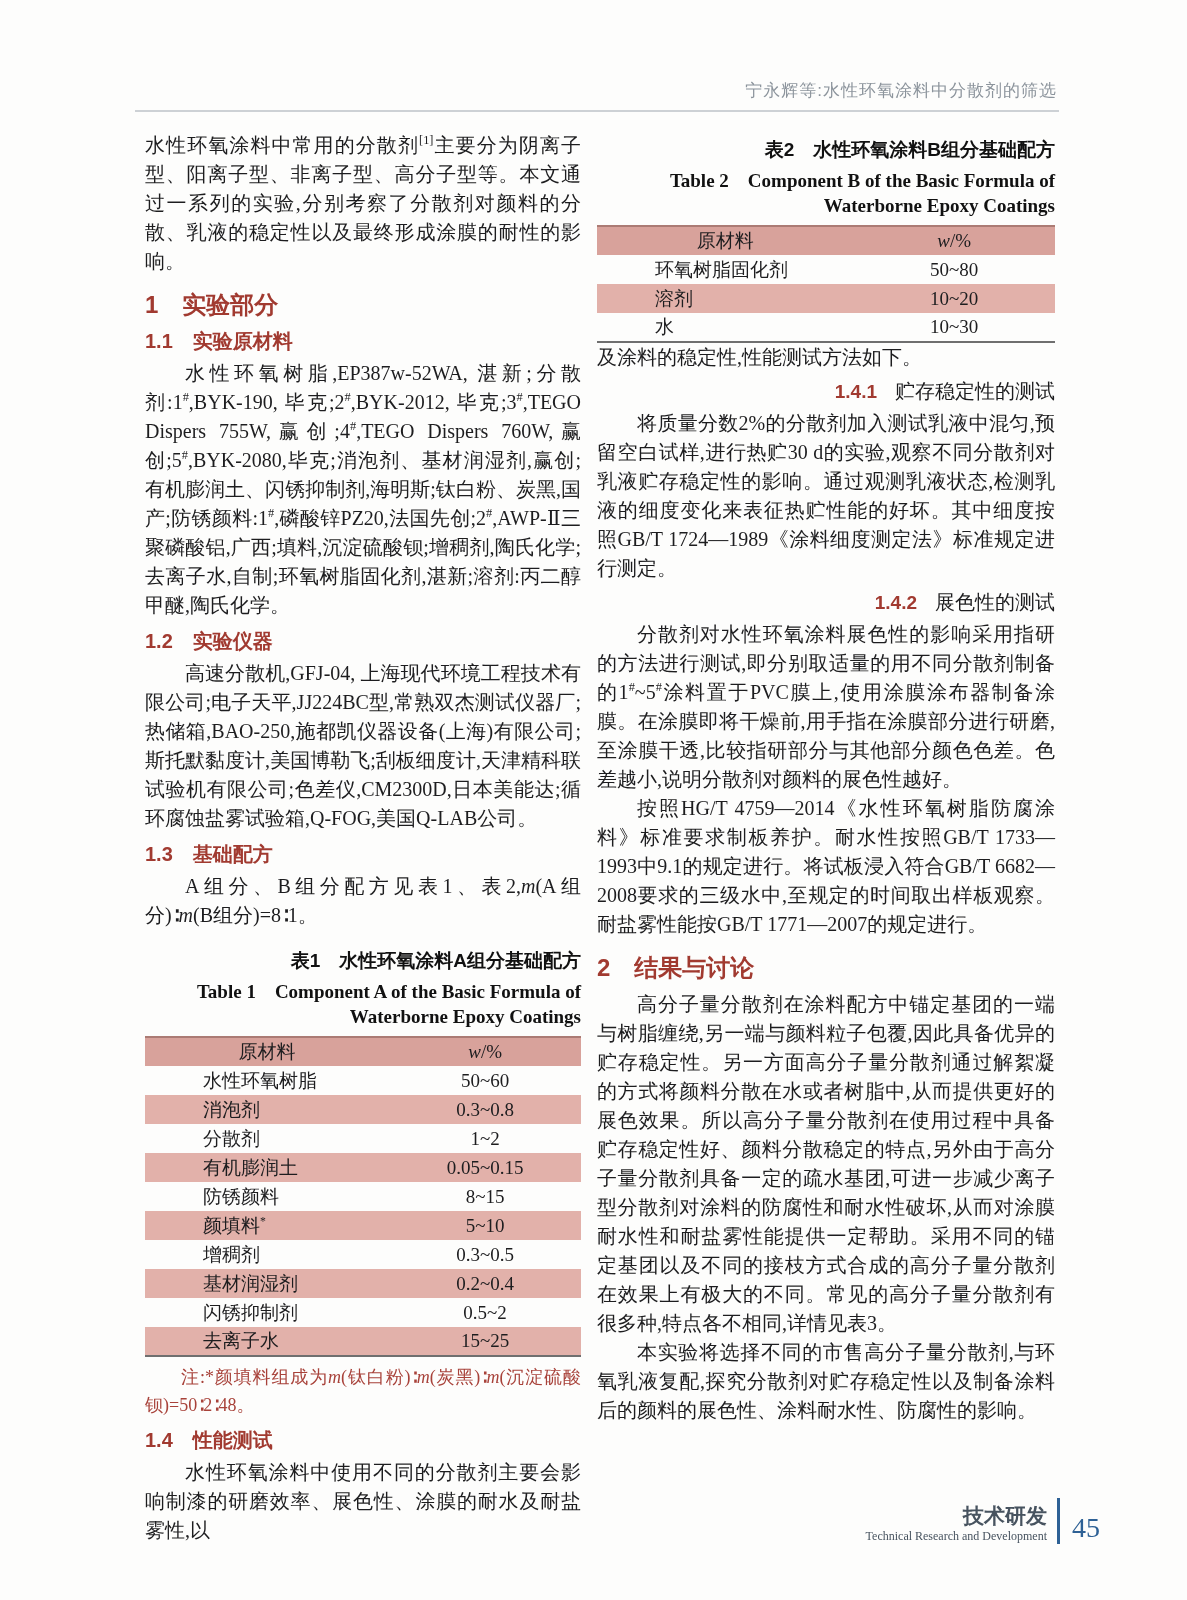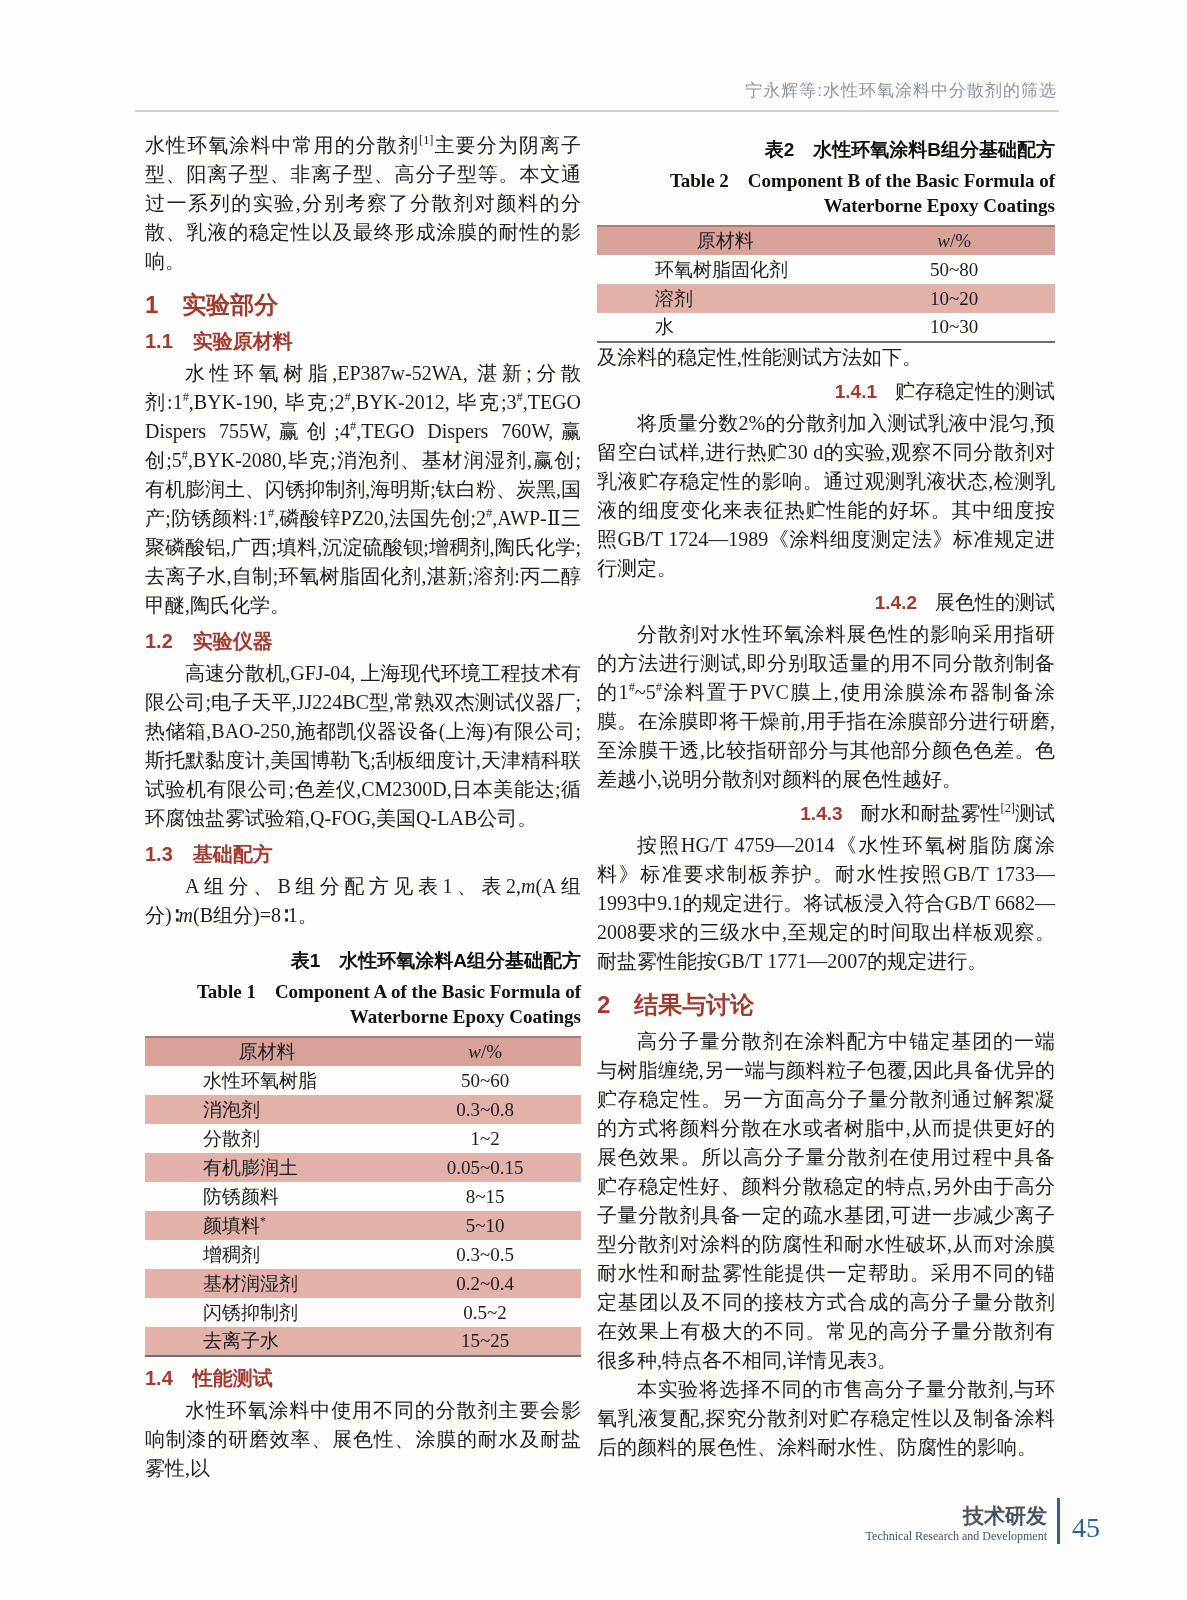--- a/index.html
+++ b/index.html
@@ -154,20 +154,21 @@
               <td class="name">闪锈抑制剂</td>
               <td class="val">0.5~2</td>
             </tr>
             <tr>
               <td class="name">去离子水</td>
               <td class="val">15~25</td>
             </tr>
           </tbody>
       </table>
 
+      <p class="note">注:*颜填料组成为<i>m</i>(钛白粉)∶<i>m</i>(炭黑)∶<i>m</i>(沉淀硫酸钡)=50∶2∶48。</p>
 
       <h2 class="sub mt"><span class="hnum">1.4</span><span>性能测试</span></h2>
 
       <p class="body indent">水性环氧涂料中使用不同的分散剂主要会影响制漆的研磨效率、展色性、涂膜的耐水及耐盐雾性,以</p>
     </div>
 
     <div class="col-right">
 
       <div class="caption" style="margin-top:6px;">
         <div class="cap-zh">表2　水性环氧涂料B组分基础配方</div>
@@ -200,21 +201,20 @@
       <p class="body mt">及涂料的稳定性,性能测试方法如下。</p>
 
       <h3 class="sub3"><span class="hnum">1.4.1</span><span class="htitle3">贮存稳定性的测试</span></h3>
 
       <p class="body indent">将质量分数2%的分散剂加入测试乳液中混匀,预留空白试样,进行热贮30 d的实验,观察不同分散剂对乳液贮存稳定性的影响。通过观测乳液状态,检测乳液的细度变化来表征热贮性能的好坏。其中细度按照GB/T 1724—1989《涂料细度测定法》标准规定进行测定。</p>
 
       <h3 class="sub3"><span class="hnum">1.4.2</span><span class="htitle3">展色性的测试</span></h3>
 
       <p class="body indent">分散剂对水性环氧涂料展色性的影响采用指研的方法进行测试,即分别取适量的用不同分散剂制备的1<sup>#</sup>~5<sup>#</sup>涂料置于PVC膜上,使用涂膜涂布器制备涂膜。在涂膜即将干燥前,用手指在涂膜部分进行研磨,至涂膜干透,比较指研部分与其他部分颜色色差。色差越小,说明分散剂对颜料的展色性越好。</p>
 
-      <h3 class="sub3"><span class="hnum">1.4.3</span><span class="htitle3">耐水和耐盐雾性<sup>[2]</sup>测试</span></h3>
 
       <p class="body indent">按照HG/T 4759—2014《水性环氧树脂防腐涂料》标准要求制板养护。耐水性按照GB/T 1733—1993中9.1的规定进行。将试板浸入符合GB/T 6682—2008要求的三级水中,至规定的时间取出样板观察。耐盐雾性能按GB/T 1771—2007的规定进行。</p>
 
       <h1 class="sec mt-sm"><span class="hnum">2</span><span class="htitle">结果与讨论</span></h1>
 
       <p class="body indent">高分子量分散剂在涂料配方中锚定基团的一端与树脂缠绕,另一端与颜料粒子包覆,因此具备优异的贮存稳定性。另一方面高分子量分散剂通过解絮凝的方式将颜料分散在水或者树脂中,从而提供更好的展色效果。所以高分子量分散剂在使用过程中具备贮存稳定性好、颜料分散稳定的特点,另外由于高分子量分散剂具备一定的疏水基团,可进一步减少离子型分散剂对涂料的防腐性和耐水性破坏,从而对涂膜耐水性和耐盐雾性能提供一定帮助。采用不同的锚定基团以及不同的接枝方式合成的高分子量分散剂在效果上有极大的不同。常见的高分子量分散剂有很多种,特点各不相同,详情见表3。</p>
       <p class="body indent">本实验将选择不同的市售高分子量分散剂,与环氧乳液复配,探究分散剂对贮存稳定性以及制备涂料后的颜料的展色性、涂料耐水性、防腐性的影响。</p>
     </div>
   </div>
 

